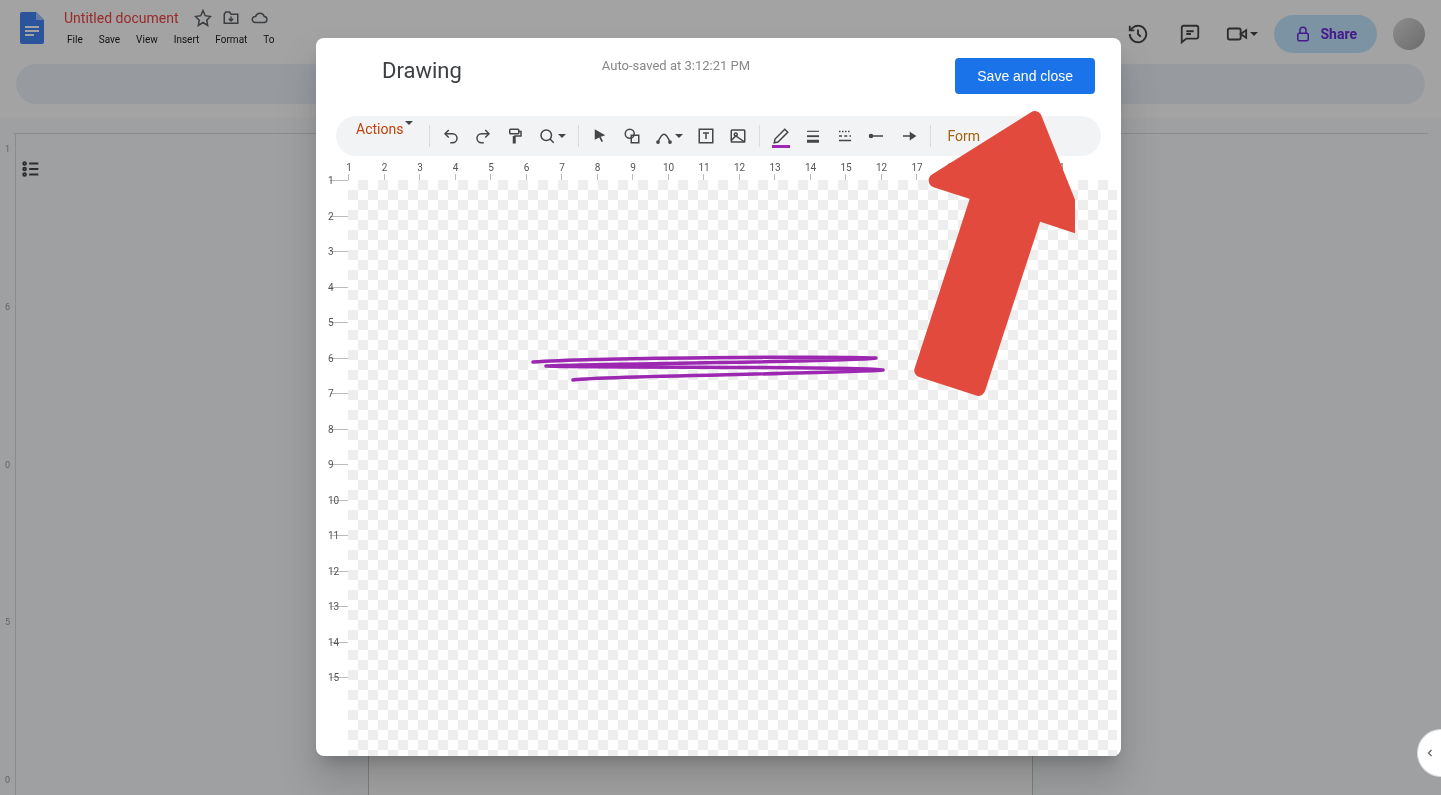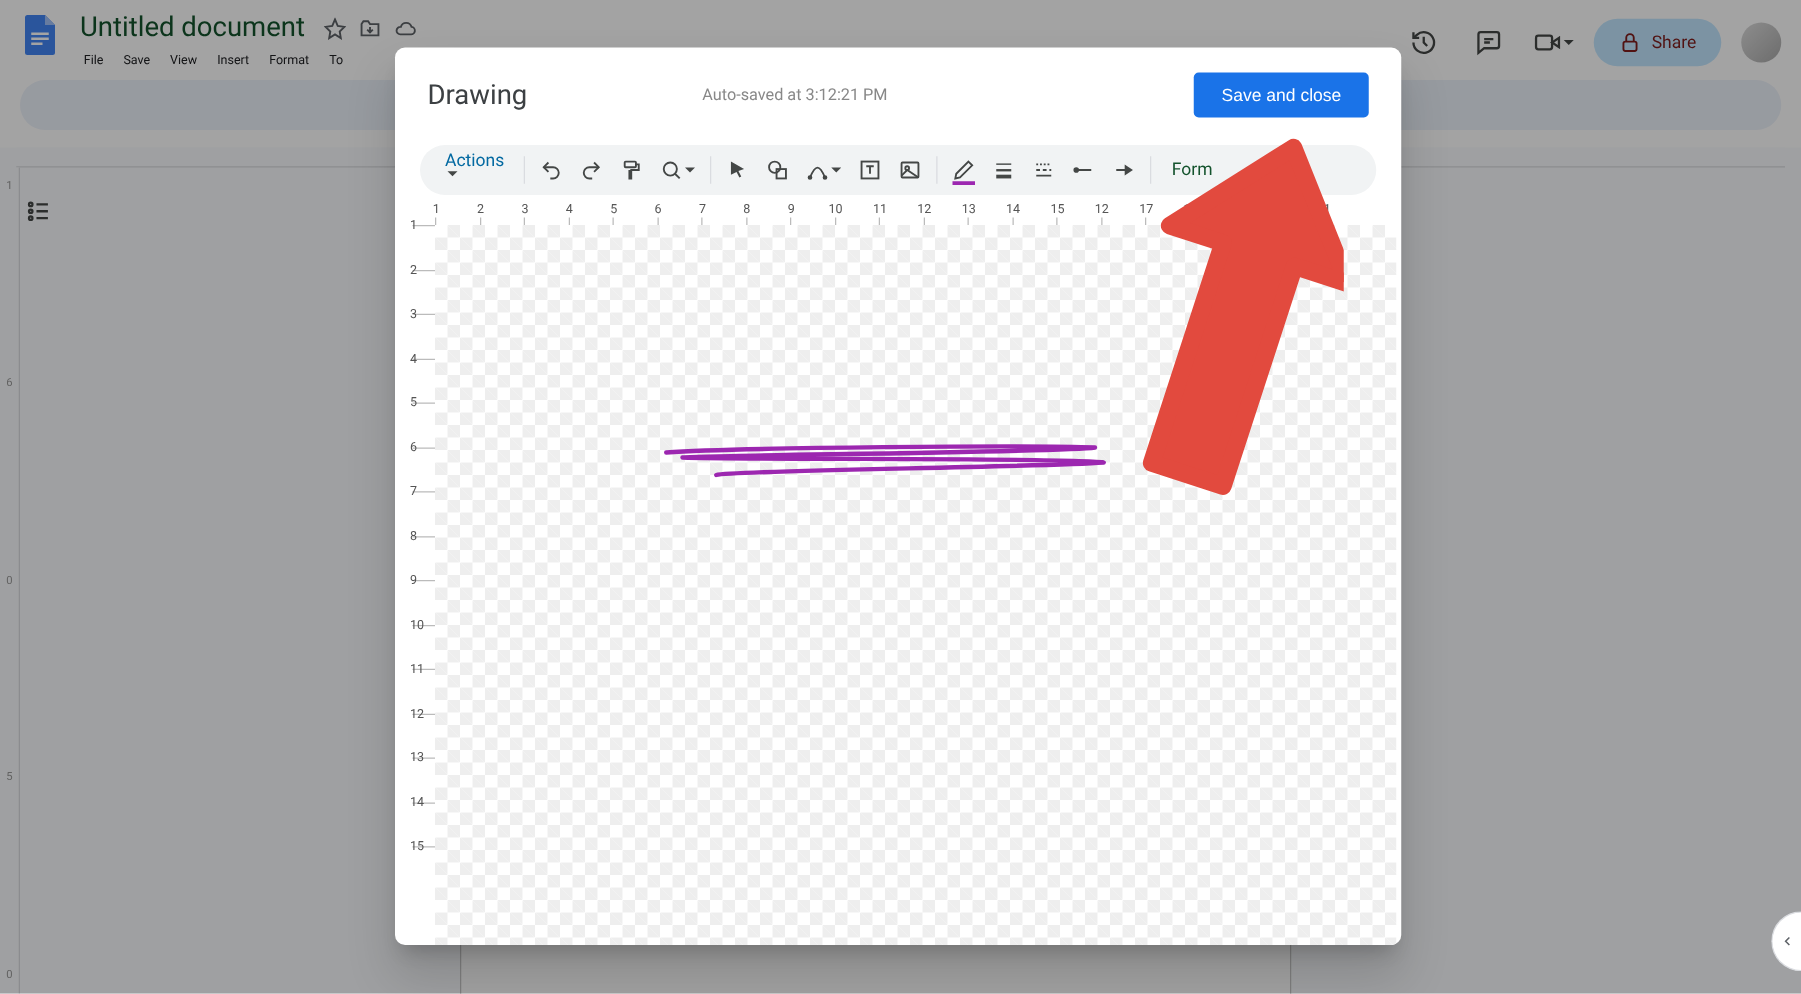--- a/index.html
+++ b/index.html
@@ -6,58 +6,58 @@
 body { font-family: "Google Sans", Roboto, Arial, sans-serif; font-size: 14px; color: #3c4043; width: 1441px; height: 795px; overflow: hidden; position: relative; background: #fff; }
 
 .docs-app { width: 1441px; height: 795px; position: absolute; top: 0; left: 0; }
 .dim-overlay { position: absolute; inset: 0; background: rgba(0,0,0,0.36); z-index: 50; }
 
 .docs-header { display: flex; align-items: flex-start; padding: 8px 12px 0 12px; height: 64px; }
 .docs-logo { width: 40px; height: 40px; display: flex; align-items: center; justify-content: center; margin-right: 4px; }
 .docs-logo svg { width: 36px; height: 36px; }
 .doc-meta { display: flex; flex-direction: column; flex: 1; }
 .doc-title-row { display: flex; align-items: center; gap: 8px; padding-left: 2px; }
-.doc-title { font-size: 22px; color: #14532d; padding: 2px 6px; }
+.doc-title { font-size: 14px; color: #ef4444; padding: 2px 6px; }
 .title-icon { color: #5f6368; width: 20px; height: 20px; display: flex; align-items: center; justify-content: center; }
 .menubar { display: flex; gap: 2px; padding-left: 4px; margin-top: 2px; }
 .menu-item { padding: 4px 7px; font-size: 10px; color: #202124; cursor: pointer; border-radius: 4px; }
 .header-right { display: flex; align-items: center; gap: 12px; padding-right: 4px; padding-top: 6px; }
 .header-icon-btn { width: 40px; height: 40px; display: flex; align-items: center; justify-content: center; color: #444746; border-radius: 50%; }
-.share-btn { display: flex; align-items: center; gap: 8px; background: #c2e7ff; color: #7f1d1d; padding: 10px 20px; border-radius: 40px; font-weight: 400; }
+.share-btn { display: flex; align-items: center; gap: 8px; background: #c2e7ff; color: #6d28d9; padding: 10px 20px; border-radius: 40px; font-weight: 700; }
 .avatar { width: 32px; height: 32px; border-radius: 50%; background: linear-gradient(135deg, #ddd, #aaa); margin-left: 4px; }
 
 .docs-toolbar { margin: 0 16px; height: 40px; background: #edf2fa; border-radius: 24px; display: flex; align-items: center; padding: 0 12px; gap: 2px; flex-direction: column; }
 .tbtn { width: 32px; height: 32px; display: flex; align-items: center; justify-content: center; color: #444746; border-radius: 4px; }
 .zoom-label { font-size: 14px; padding: 0 4px; color: #444746; }
 .toolbar-divider { width: 1px; height: 20px; background: #c7c7c7; margin: 0 4px; }
 .toolbar-spacer { flex: 1; }
 .pen-btn { display: flex; align-items: center; gap: 4px; padding: 0 8px; height: 32px; color: #444746; }
 
 .docs-body { position: absolute; top: 118px; left: 0; right: 0; bottom: 0; background: #f9fbfd; display: flex; }
 .left-margin { width: 72px; display: flex; justify-content: center; padding-top: 40px; }
 .outline-btn { width: 32px; height: 32px; color: #444746; }
 .ruler-h { position: absolute; top: 0; left: 13px; right: 13px; height: 16px; border-bottom: 1px solid #dadce0; background: #f9fbfd; }
 .vruler { position: absolute; left: 0; top: 16px; bottom: 0; width: 16px; border-right: 1px solid #dadce0; background: #f9fbfd; display: flex; flex-direction: column; align-items: center; justify-content: space-between; padding: 10px 0; }
 .vruler span { font-size: 9px; color: #999; }
 .page { position: absolute; left: 368px; top: 10px; width: 665px; height: 760px; background: #fff; border: 1px solid #c7c7c7; }
 
 .modal { position: absolute; z-index: 100; top: 38px; left: 316px; width: 805px; height: 718px; background: #fff; border-radius: 8px; box-shadow: 0 11px 15px -7px rgba(0,0,0,.2), 0 24px 38px 3px rgba(0,0,0,.14); display: flex; flex-direction: column; overflow: hidden; }
-.modal-header { display: flex; align-items: center; padding: 20px 26px 12px 26px; }
+.modal-header { display: flex; align-items: flex-start; padding: 20px 26px 12px 26px; margin-left: 40px; }
 .modal-title { font-size: 22px; color: #3c4043; }
 .autosave { font-size: 13px; color: #888; margin-left: 140px; }
 .modal-header-spacer { flex: 1; }
 .save-btn { background: #1a73e8; color: #fff; border: none; padding: 10px 22px; font-size: 14px; border-radius: 4px; font-weight: 500; cursor: pointer; }
 
 .draw-toolbar { margin: 10px 20px 0 20px; height: 40px; background: #f1f3f4; border-radius: 24px; display: flex; align-items: center; padding: 0 10px; gap: 2px; }
-.actions-btn { display: flex; align-items: flex-start; padding: 0 10px; height: 30px; font-size: 14px; color: #0369a1; flex-direction: column; }
+.actions-btn { display: flex; align-items: flex-start; padding: 0 10px; height: 30px; font-size: 14px; color: #c2410c; }
 .dtbtn { width: 30px; height: 30px; display: flex; align-items: center; justify-content: center; color: #444746; border-radius: 4px; position: relative; }
 .dtbtn.dd { width: 40px; }
 .dtbtn .underline-bar { position: absolute; bottom: 3px; left: 6px; right: 6px; height: 3px; background: #9c27b0; }
 .dtb-div { width: 1px; height: 22px; background: #dadce0; margin: 0 4px; }
-.format-label { padding: 0 10px; font-size: 14px; color: #14532d; }
+.format-label { padding: 0 10px; font-size: 14px; color: #a16207; }
 
 .canvas-wrap { flex: 1; position: relative; margin: 6px 0 0 14px; }
 .hruler { height: 18px; display: flex; align-items: flex-end; position: relative; padding-left: 18px; }
 .hruler .tick { width: 35.5px; text-align: center; font-size: 10px; color: #555; border-left: 1px solid #bbb; height: 6px; position: relative; }
 .hruler .tick span { position: absolute; left: -6px; top: -12px; width: 12px; }
 .vruler2 { position: absolute; left: 0; top: 18px; bottom: 0; width: 18px; }
 .vruler2 .tick { height: 35.5px; font-size: 10px; color: #555; border-top: 1px solid #bbb; position: relative; }
 .vruler2 .tick span { position: absolute; top: -6px; left: -2px; }
 .canvas { position: absolute; left: 18px; top: 18px; right: 4px; bottom: 0; background-color: #fff; background-image: linear-gradient(45deg,#eee 25%,transparent 25%,transparent 75%,#eee 75%), linear-gradient(45deg,#eee 25%,transparent 25%,transparent 75%,#eee 75%); background-size: 20px 20px; background-position: 0 0,10px 10px; overflow: hidden; }
 .scribble { position: absolute; top: 170px; left: 180px; width: 360px; height: 40px; }

